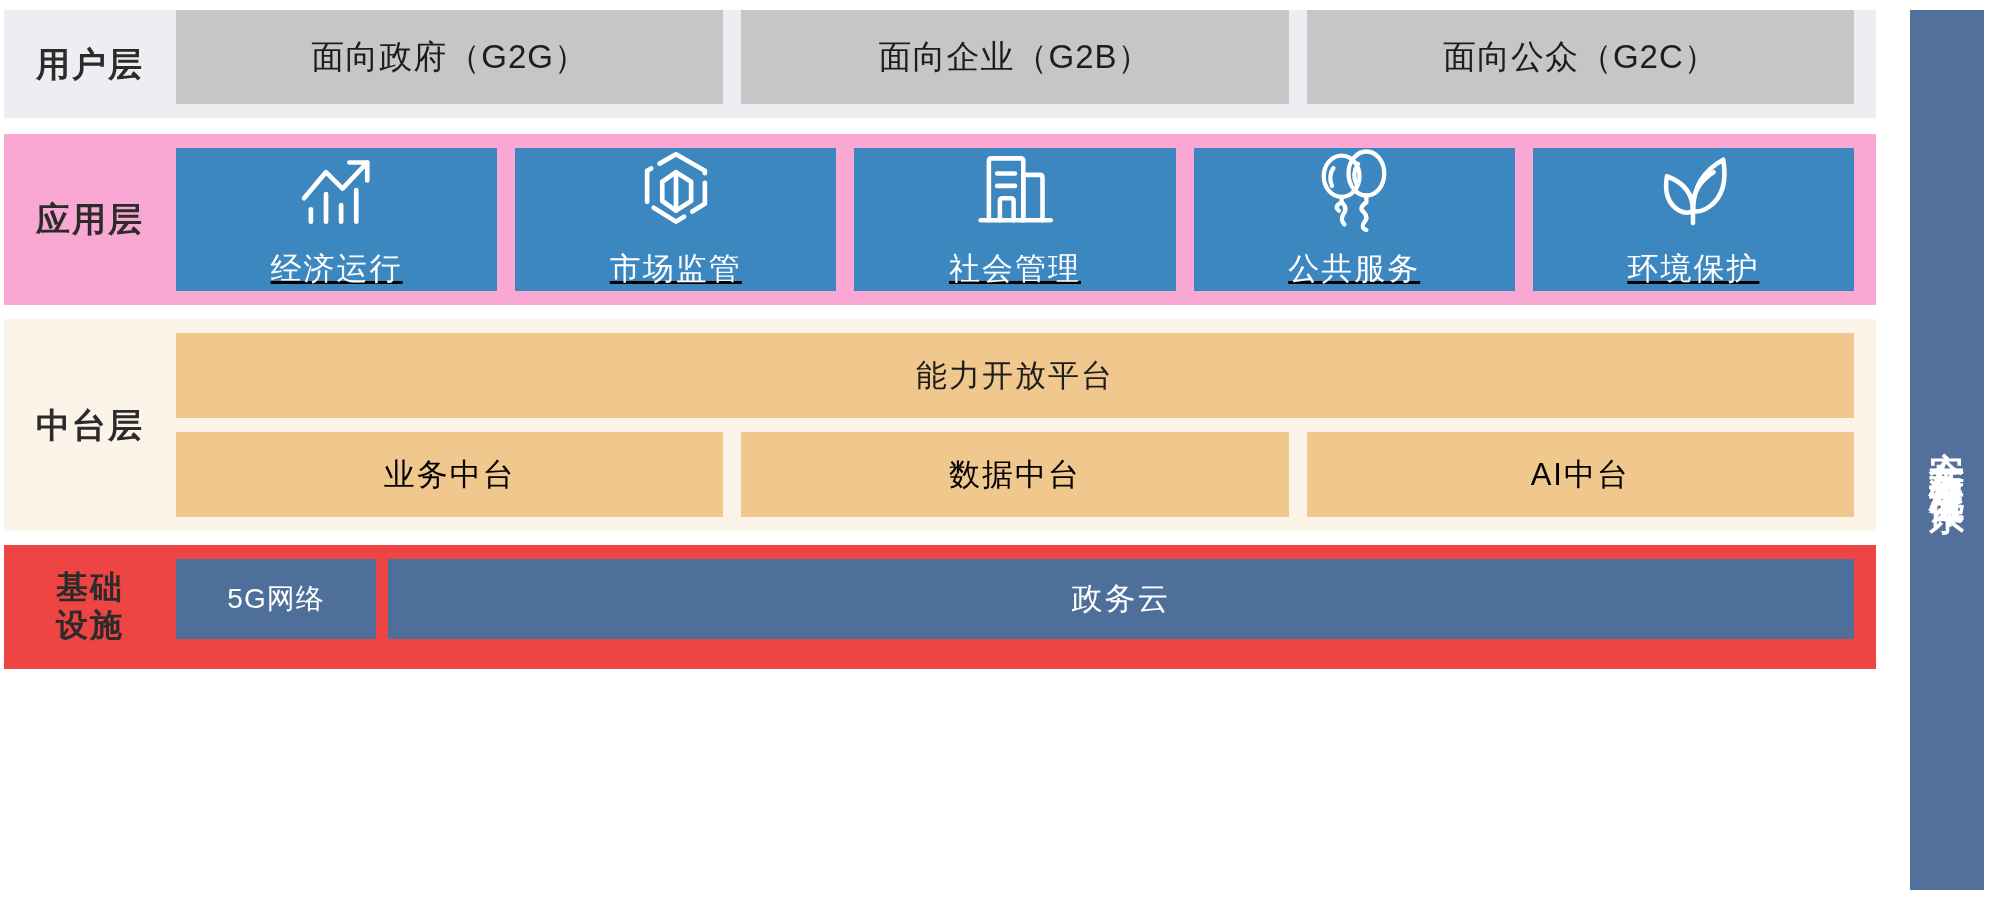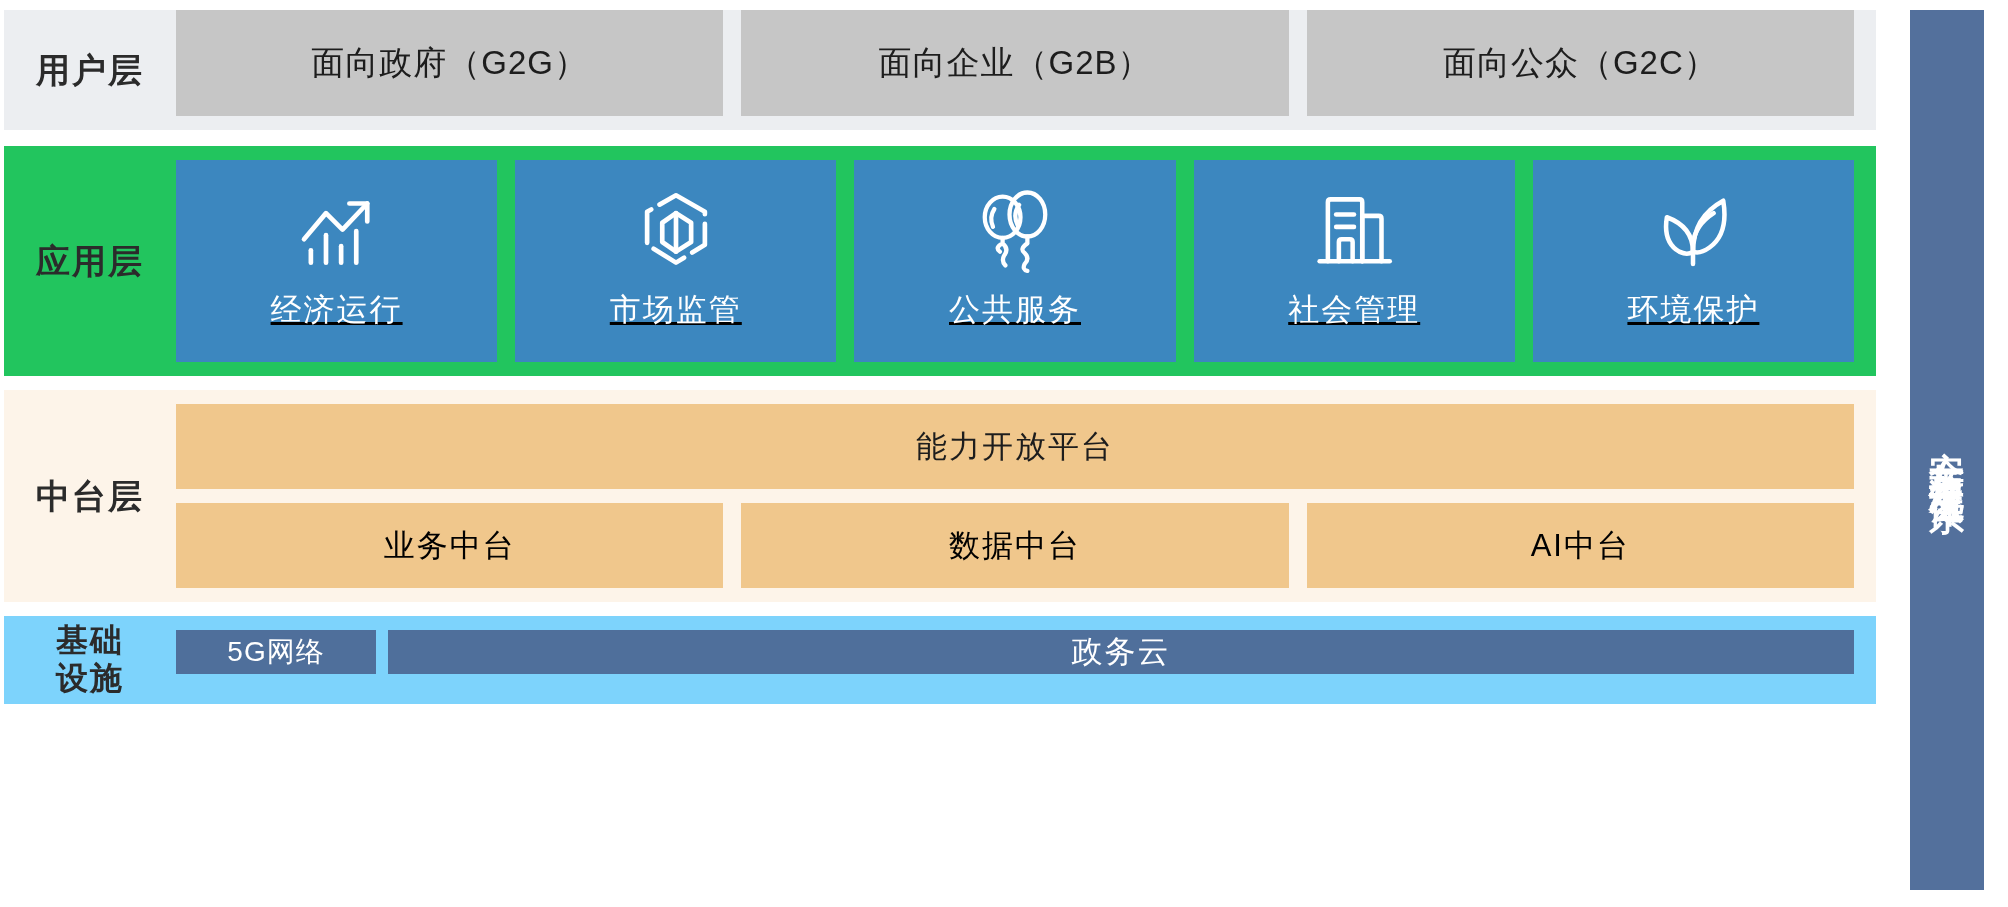--- a/index.html
+++ b/index.html
@@ -47,39 +47,39 @@
     flex: 1 1 auto;
     display: flex;
     flex-direction: row;
     align-items: stretch;
     height: 100%;
   }
 
   
   .layer-user {
     background: #eceef1;
-    height: 120px;
+    height: 108px;
     margin-bottom: 16px;
   }
   .layer-user .layer-body { gap: 18px; padding: 0 22px 14px 0; }
   .user-card {
     flex: 1 1 0;
     background: #c6c6c6;
     display: flex;
     align-items: center;
     justify-content: center;
     color: #1d1d1d;
     font-size: 33px;
     letter-spacing: 1px;
   }
 
   
   .layer-app {
-    background: #22c55e;
-    height: 230px;
+    background: #f9a8d4;
+    height: 171px;
     margin-bottom: 14px;
   }
   .layer-app .layer-body { gap: 18px; padding: 14px 22px 14px 0; }
   .app-card {
     flex: 1 1 0;
     background: #3c87bf;
     display: flex;
     flex-direction: column;
     align-items: center;
     justify-content: center;
@@ -123,22 +123,22 @@
     display: flex;
     align-items: center;
     justify-content: center;
     color: #000000;
     font-size: 31px;
     letter-spacing: 2px;
   }
 
   
   .layer-infra {
-    background: #7dd3fc;
-    height: 88px;
+    background: #ef4444;
+    height: 124px;
   }
   .layer-infra .layer-label { font-size: 32px; }
   .layer-infra .layer-body { gap: 12px; padding: 14px 22px 30px 0; }
   .infra-card {
     background: #4f6f9b;
     display: flex;
     align-items: center;
     justify-content: center;
     color: #ffffff;
     font-size: 28px;
@@ -216,44 +216,44 @@
               <path d="M32 6 L53 18 L53 42 L32 55 L11 42 L11 18 Z" stroke-dasharray="26 7"></path>
               <path d="M32 19 L43 26 L43 40 L32 47 L22 40 L22 26 Z"></path>
               <line x1="32" y1="19" x2="32" y2="47"></line>
             </svg>
           </span>
           <span class="app-label">市场监管</span>
         </div>
 
         <div class="app-card">
           <span class="app-icon">
+            <svg viewBox="0 0 64 64" fill="none" stroke="#ffffff" stroke-width="3.3" stroke-linecap="round" stroke-linejoin="round">
+              <path d="M13 54 L13 11 Q13 9 15 9 L36 9 Q38 9 38 11 L38 54"></path>
+              <path d="M38 54 L38 21 L50 21 Q52 21 52 23 L52 54"></path>
+              <line x1="19" y1="20" x2="32" y2="20"></line>
+              <line x1="19" y1="29" x2="32" y2="29"></line>
+              <path d="M21 54 L21 40 Q21 38 23 38 L29 38 Q31 38 31 40 L31 54"></path>
+              <line x1="7" y1="54" x2="58" y2="54"></line>
+            </svg>
+          </span>
+          <span class="app-label">社会管理</span>
+        </div>
+
+        <div class="app-card">
+          <span class="app-icon">
             <svg viewBox="0 0 64 64" fill="none" stroke="#ffffff" stroke-width="3.1" stroke-linecap="round" stroke-linejoin="round">
               <ellipse cx="23" cy="22" rx="13" ry="15"></ellipse>
               <ellipse cx="41" cy="20" rx="13" ry="16"></ellipse>
               <path d="M17 16 Q13 22 16 29"></path>
               <path d="M35 13 Q30 20 34 28"></path>
               <path d="M23 37 L23 41 M23 41 Q17 44 21 47 M23 41 Q28 45 24 50 Q22 54 25 57"></path>
               <path d="M41 36 L41 41 M41 41 Q35 45 39 48 Q43 52 39 56 Q37 60 41 61"></path>
             </svg>
           </span>
           <span class="app-label">公共服务</span>
-        </div>
-
-        <div class="app-card">
-          <span class="app-icon">
-            <svg viewBox="0 0 64 64" fill="none" stroke="#ffffff" stroke-width="3.3" stroke-linecap="round" stroke-linejoin="round">
-              <path d="M13 54 L13 11 Q13 9 15 9 L36 9 Q38 9 38 11 L38 54"></path>
-              <path d="M38 54 L38 21 L50 21 Q52 21 52 23 L52 54"></path>
-              <line x1="19" y1="20" x2="32" y2="20"></line>
-              <line x1="19" y1="29" x2="32" y2="29"></line>
-              <path d="M21 54 L21 40 Q21 38 23 38 L29 38 Q31 38 31 40 L31 54"></path>
-              <line x1="7" y1="54" x2="58" y2="54"></line>
-            </svg>
-          </span>
-          <span class="app-label">社会管理</span>
         </div>
 
         <div class="app-card">
           <span class="app-icon">
             <svg viewBox="0 0 64 64" fill="none" stroke="#ffffff" stroke-width="3.3" stroke-linecap="round" stroke-linejoin="round">
               <path d="M32 47 Q32 22 54 10 Q58 34 44 44 Q37 49 32 47 Z"></path>
               <path d="M32 47 Q32 29 13 22 Q10 40 22 47 Q28 50 32 47 Z"></path>
               <path d="M32 56 L32 42 Q33 28 47 19"></path>
             </svg>
           </span>

